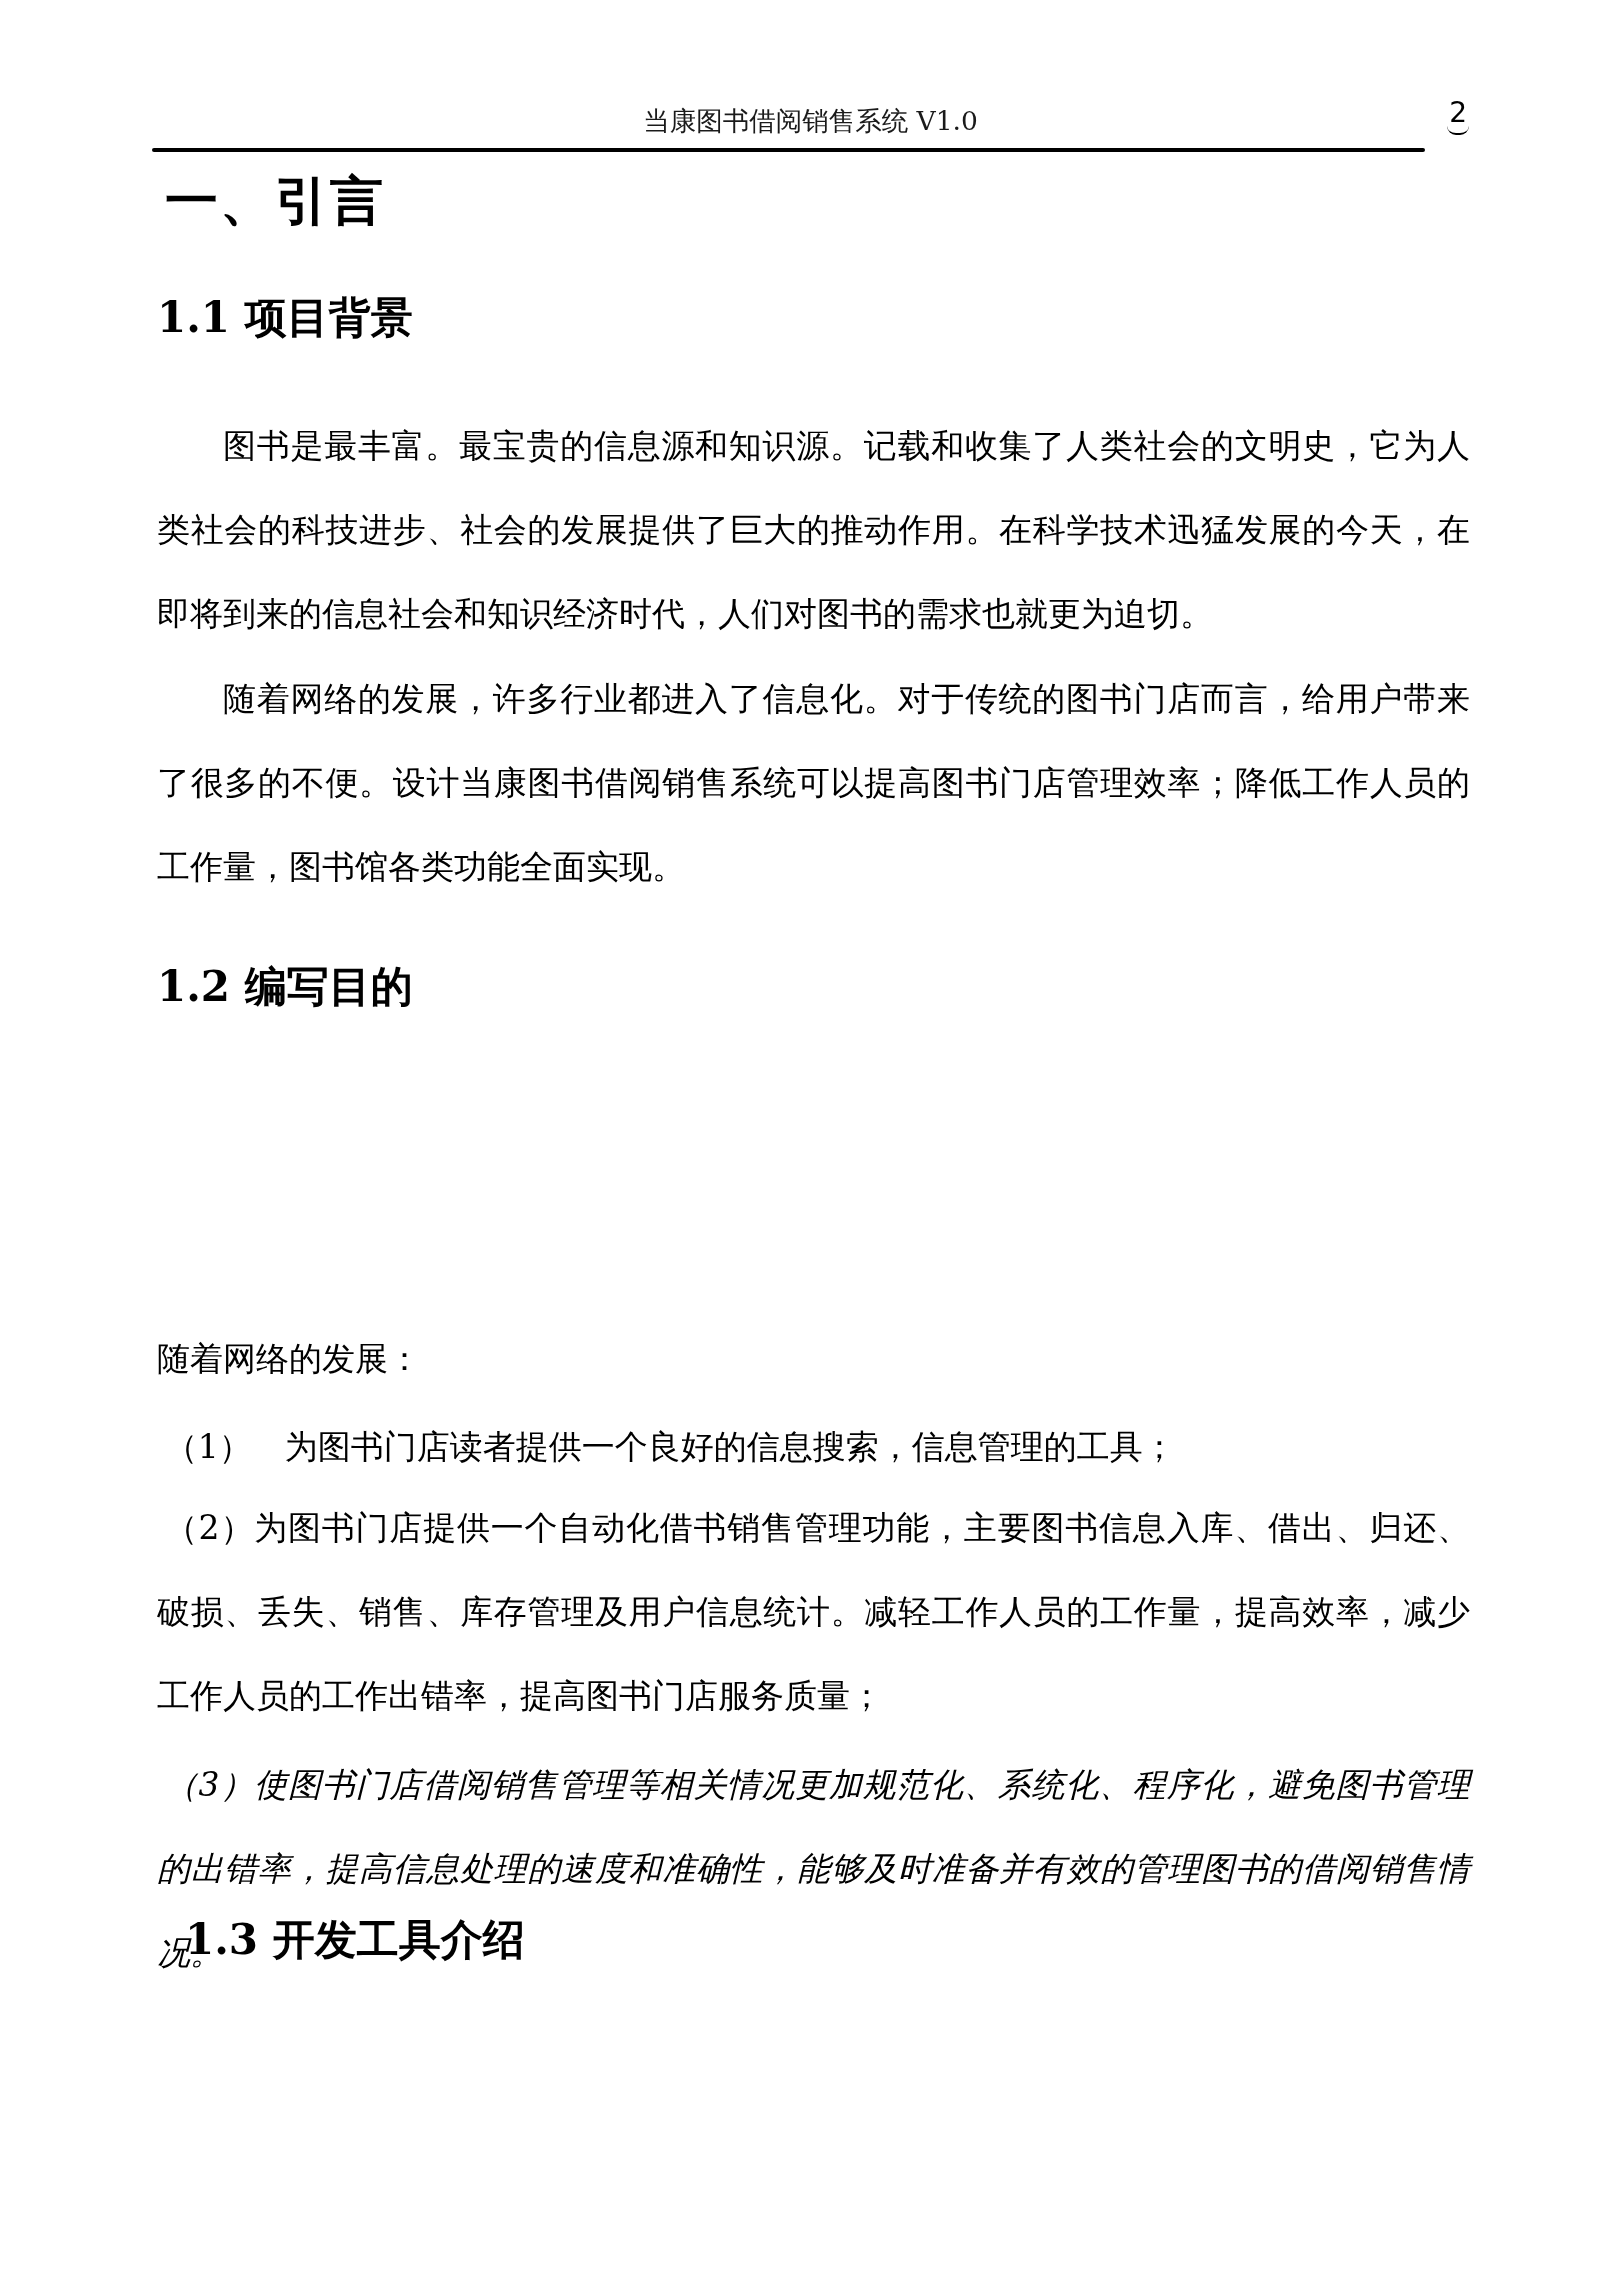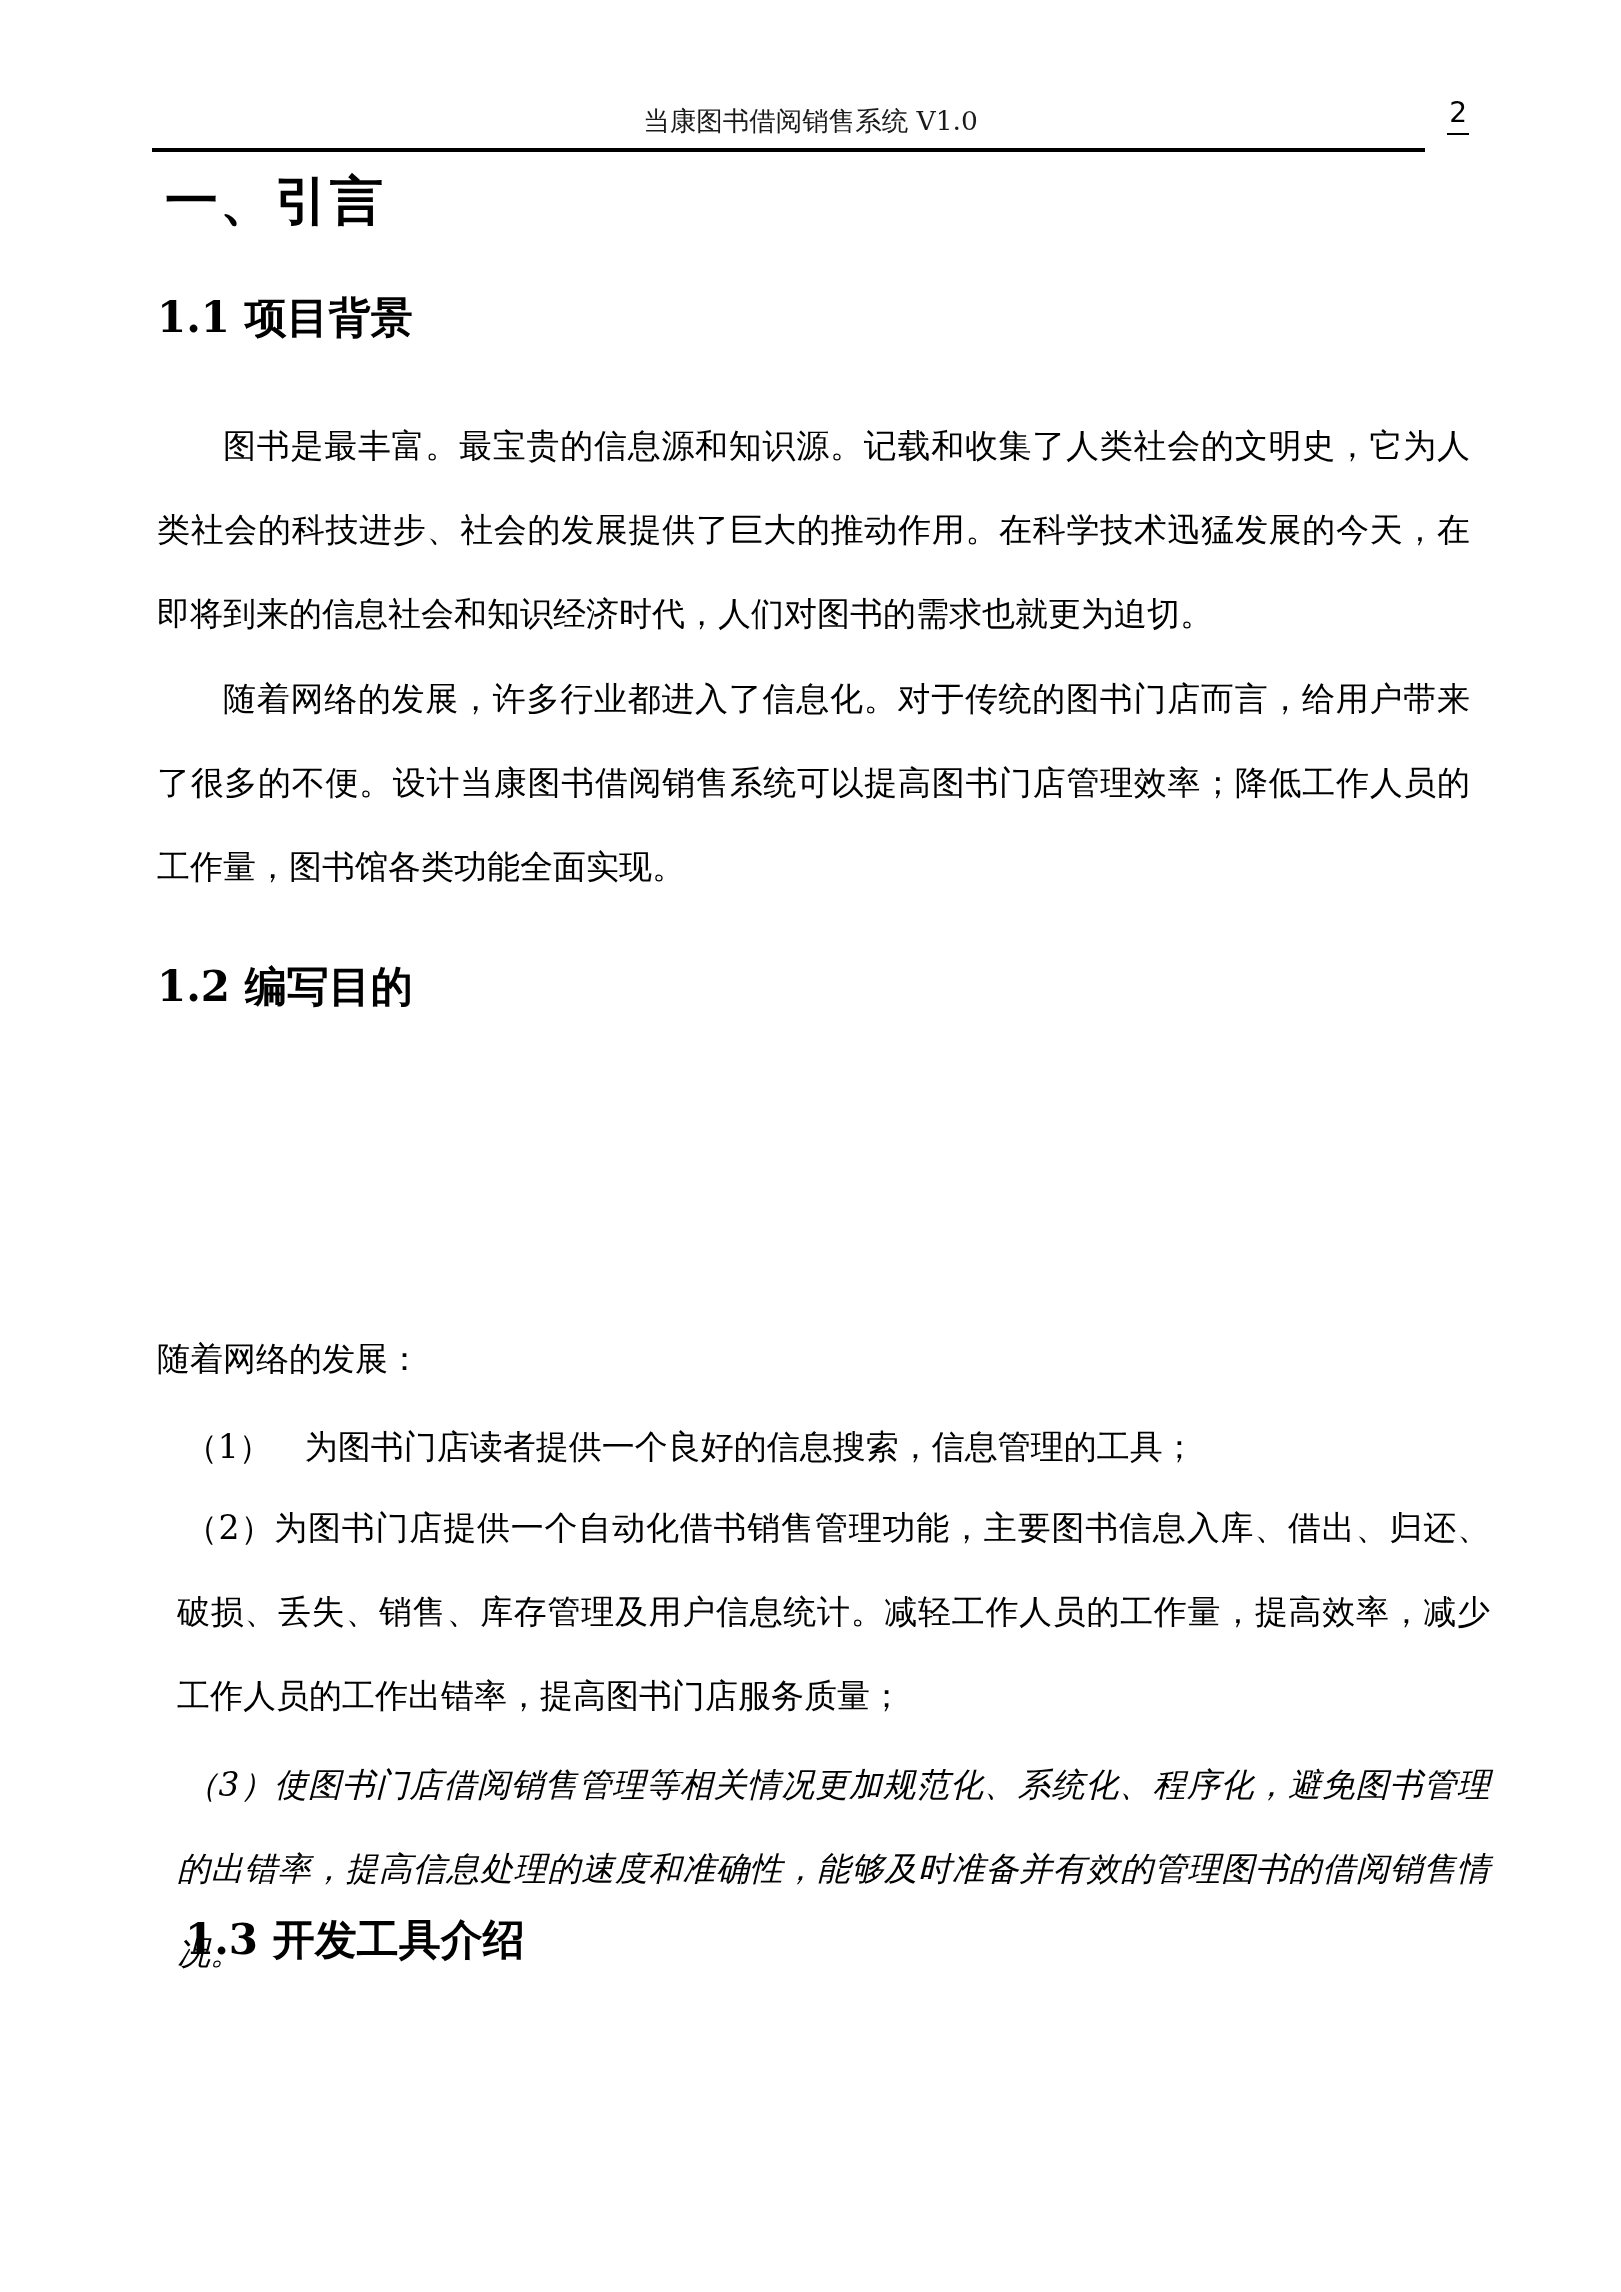--- a/index.html
+++ b/index.html
@@ -1,15 +1,15 @@
 <!DOCTYPE html>
 <html><head>
 <meta charset="utf-8">
 <style>
-  * { margin: 0; padding: 0; box-sizing: border-box; }
+  * { margin: 0; padding: 0; box-sizing: border-box; border-radius: 9px; }
   html, body { background: #ffffff; }
   body {
     width: 1621px; height: 2293px;
     font-family: "DejaVu Serif", "Liberation Serif", serif;
     color: #000000;
     position: relative;
     overflow: hidden;
   }
   .page { position: absolute; top: 0; left: 0; width: 1621px; height: 2293px; background: #ffffff; }
 
@@ -51,21 +51,21 @@
     position: absolute; left: 157px; width: 1313px;
     font-size: 33px; line-height: 84px;
     text-align: justify;
     color: #000000;
   }
   .indent { text-indent: 66px; }
   .p1 { top: 404px; }
   .p2 { top: 657px; }
   .p3 { top: 1064px; }
   .lead { top: 1317px; }
-  .item { text-indent: 7.8px; margin-left: 20px; }
+  .item { text-indent: 7.8px; }
   .item1 { top: 1409px; line-height: 76px; }
   .item2 { top: 1486px; }
   .item3 { top: 1743px; font-style: italic; }
 </style>
 </head>
 <body>
 
 <div class="page">
 
   <div class="header-title">当康图书借阅销售系统 V1.0</div>

